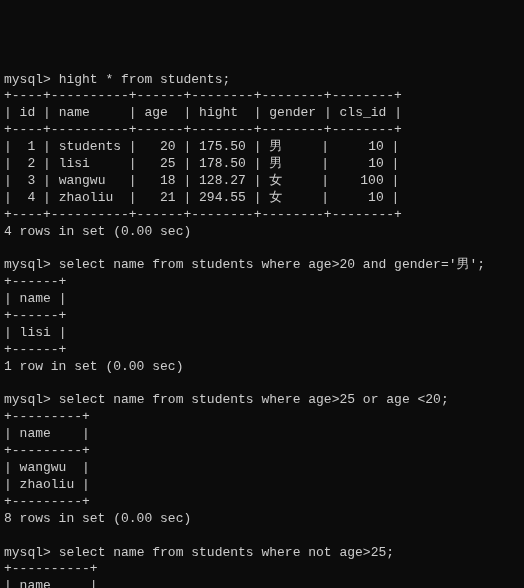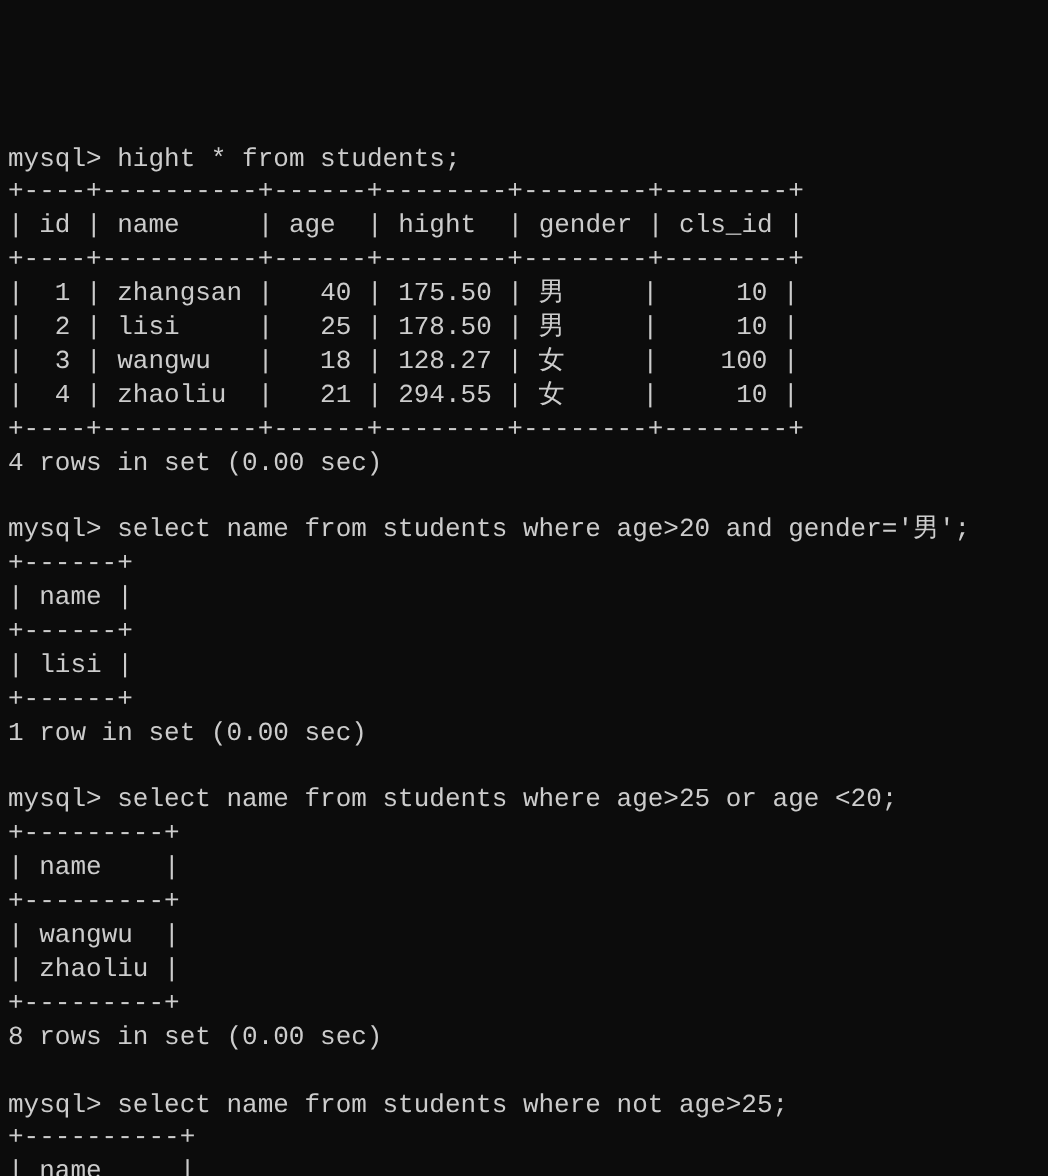--- a/index.html
+++ b/index.html
@@ -15,21 +15,21 @@
   </style>
 </head>
 <body>
 
 
 
 <div><span>mysql&gt;</span> <span>hight * from students;</span>
 <span>+----+----------+------+--------+--------+--------+</span>
 | <span>id</span> | <span>name</span>     | <span>age</span>  | <span>hight</span>  | <span>gender</span> | <span>cls_id</span> |
 <span>+----+----------+------+--------+--------+--------+</span>
-|  <span>1</span> | <span>zhangsan</span> |   <span>40</span> | <span>175.50</span> | <span>男</span>     |     <span>10</span> |
+|  <span>1</span> | <span>students</span> |   <span>20</span> | <span>175.50</span> | <span>男</span>     |     <span>10</span> |
 |  <span>2</span> | <span>lisi</span>     |   <span>25</span> | <span>178.50</span> | <span>男</span>     |     <span>10</span> |
 |  <span>3</span> | <span>wangwu</span>   |   <span>18</span> | <span>128.27</span> | <span>女</span>     |    <span>100</span> |
 |  <span>4</span> | <span>zhaoliu</span>  |   <span>21</span> | <span>294.55</span> | <span>女</span>     |     <span>10</span> |
 <span>+----+----------+------+--------+--------+--------+</span>
 <span>4 rows in set (0.00 sec)</span>
 
 <span>mysql&gt;</span> <span>select name from students where age&gt;20 and gender='男';</span>
 <span>+------+</span>
 | <span>name</span> |
 <span>+------+</span>

